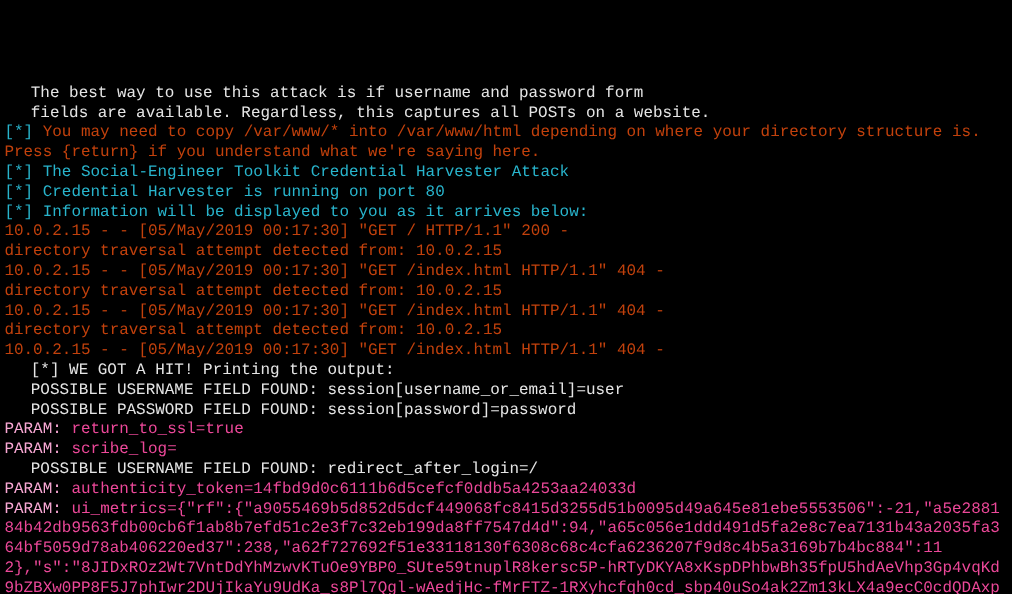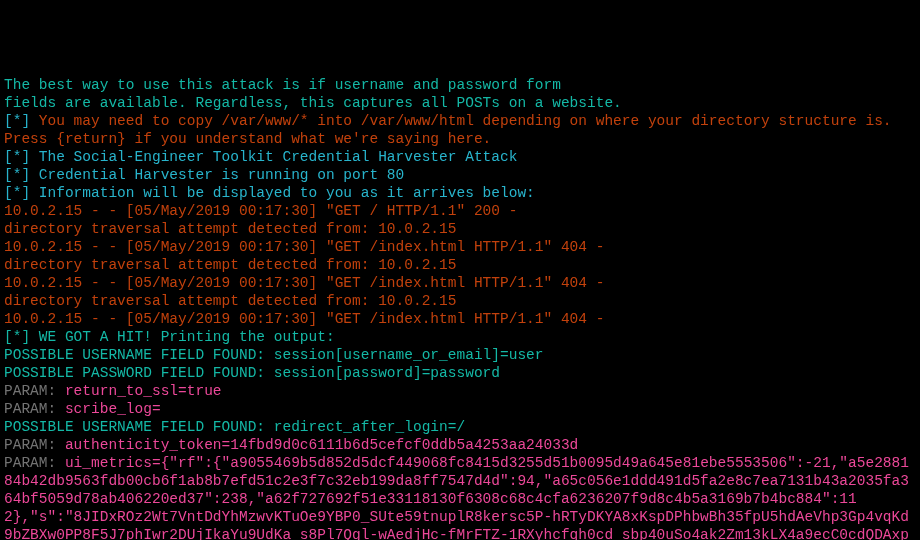--- a/index.html
+++ b/index.html
@@ -13,24 +13,24 @@
       font-size: 14.5px;
       line-height: 18px;
       color: #e6e6e6;
       width: 920px;
       height: 540px;
       overflow: hidden;
       padding: 4px 4px;
       white-space: pre-wrap;
       word-break: break-all;
     }
-    .red { color: #14b8a6; }
+    .red { color: #e5e5e5; margin-left: 24px; }
     .cyan { color: #28b4cc; }
     .white { color: #c2410c; }
-    .yellow { color: #737373; }
+    .yellow { color: #f9a8d4; }
     .green { color: #ec4899; }
     .line { display: block; }
     .wrap { word-break: break-all; overflow-wrap: anywhere; }
   </style>
 </head>
 <body>
 
 
 
 <div><span class="line red">The best way to use this attack is if username and password form</span><span class="line red">fields are available. Regardless, this captures all POSTs on a website.</span><span class="line"><span class="cyan">[*]</span><span class="white"> You may need to copy /var/www/* into /var/www/html depending on where your directory structure is.</span></span><span class="line white">Press {return} if you understand what we're saying here.</span><span class="line"><span class="cyan">[*]</span><span class="cyan"> The Social-Engineer Toolkit Credential Harvester Attack</span></span><span class="line"><span class="cyan">[*]</span><span class="cyan"> Credential Harvester is running on port 80</span></span><span class="line"><span class="cyan">[*]</span><span class="cyan"> Information will be displayed to you as it arrives below:</span></span><span class="line white">10.0.2.15 - - [05/May/2019 00:17:30] "GET / HTTP/1.1" 200 -</span><span class="line white">directory traversal attempt detected from: 10.0.2.15</span><span class="line white">10.0.2.15 - - [05/May/2019 00:17:30] "GET /index.html HTTP/1.1" 404 -</span><span class="line white">directory traversal attempt detected from: 10.0.2.15</span><span class="line white">10.0.2.15 - - [05/May/2019 00:17:30] "GET /index.html HTTP/1.1" 404 -</span><span class="line white">directory traversal attempt detected from: 10.0.2.15</span><span class="line white">10.0.2.15 - - [05/May/2019 00:17:30] "GET /index.html HTTP/1.1" 404 -</span><span class="line red">[*] WE GOT A HIT! Printing the output:</span><span class="line red">POSSIBLE USERNAME FIELD FOUND: session[username_or_email]=user</span><span class="line red">POSSIBLE PASSWORD FIELD FOUND: session[password]=password</span><span class="line"><span class="yellow">PARAM: </span><span class="green">return_to_ssl=true</span></span><span class="line"><span class="yellow">PARAM: </span><span class="green">scribe_log=</span></span><span class="line red">POSSIBLE USERNAME FIELD FOUND: redirect_after_login=/</span><span class="line"><span class="yellow">PARAM: </span><span class="green">authenticity_token=14fbd9d0c6111b6d5cefcf0ddb5a4253aa24033d</span></span><span class="line wrap"><span class="yellow">PARAM: </span><span class="green wrap">ui_metrics={"rf":{"a9055469b5d852d5dcf449068fc8415d3255d51b0095d49a645e81ebe5553506":-21,"a5e288184b42db9563fdb00cb6f1ab8b7efd51c2e3f7c32eb199da8ff7547d4d":94,"a65c056e1ddd491d5fa2e8c7ea7131b43a2035fa364bf5059d78ab406220ed37":238,"a62f727692f51e33118130f6308c68c4cfa6236207f9d8c4b5a3169b7b4bc884":112},"s":"8JIDxROz2Wt7VntDdYhMzwvKTuOe9YBP0_SUte59tnuplR8kersc5P-hRTyDKYA8xKspDPhbwBh35fpU5hdAeVhp3Gp4vqKd9bZBXw0PP8F5J7phIwr2DUjIkaYu9UdKa_s8Pl7Qgl-wAedjHc-fMrFTZ-1RXyhcfqh0cd_sbp40uSo4ak2Zm13kLX4a9ecC0cdQDAxp_QbicvbHlXiVK30gGg8rM-0MbL2OkZmLYlQnCbw_hXHX8mI0TRHqAswARudsgkU1QDw0ElRS4QJbiYN3bHCCVy1VZTqQ-1-p6xkT6mI1JsWGnKsz6rzUK9RhjQDoAOw7sJ7A-_RU3hc4AAAAAWqD2dBj"}</span></span></div>

